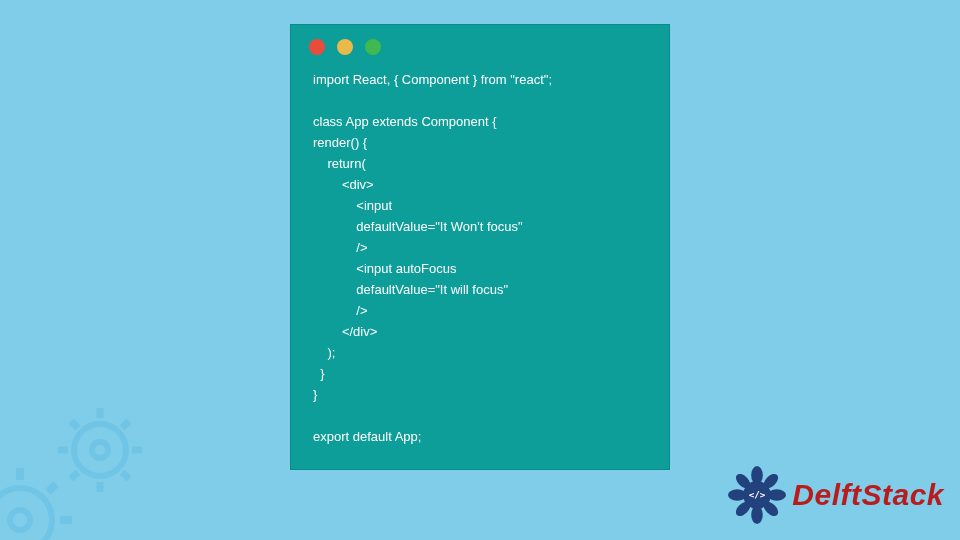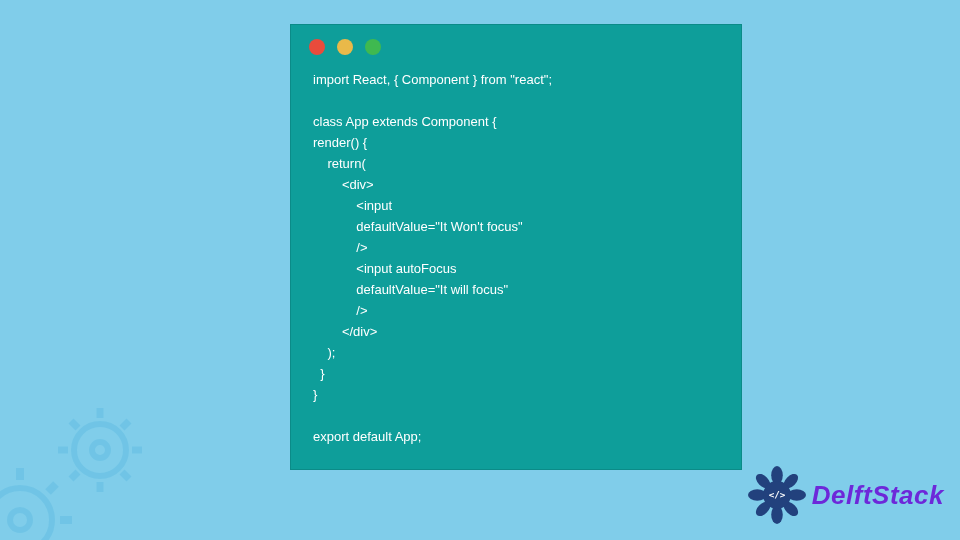--- a/index.html
+++ b/index.html
@@ -8,21 +8,21 @@
     height: 540px;
     background: #80cdea;
     font-family: -apple-system, "Segoe UI", Helvetica, Arial, sans-serif;
     position: relative;
     overflow: hidden;
   }
   .code-window {
     position: absolute;
     left: 290px;
     top: 24px;
-    width: 452px;
+    width: 380px;
     background: #0e9e9a;
     border: 1px solid #0b8b88;
     padding-bottom: 12px;
   }
   .titlebar {
     display: flex;
     gap: 12px;
     padding: 14px 18px 8px 18px;
   }
   .dot { width: 16px; height: 16px; border-radius: 50%; }
@@ -49,24 +49,24 @@
   
   .brand {
     position: absolute;
     right: 16px;
     bottom: 16px;
     display: flex;
     align-items: center;
     gap: 6px;
   }
   .brand-text {
-    color: #6d28d9;
+    color: #b91c1c;
     font-style: italic;
     font-weight: 600;
-    font-size: 26px;
+    font-size: 30px;
     letter-spacing: 0.5px;
   }
   .brand-logo { width: 58px; height: 58px; }
 </style>
 </head>
 <body>
 
 <div class="code-window">
   <div class="titlebar">
     <span class="dot red"></span>

